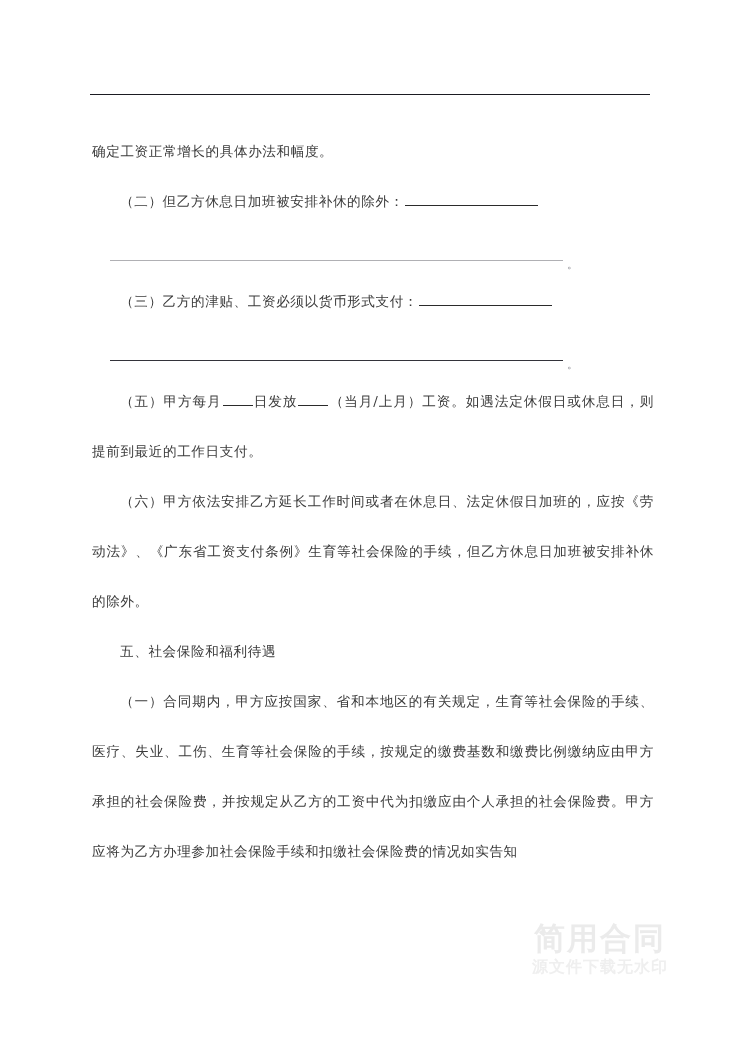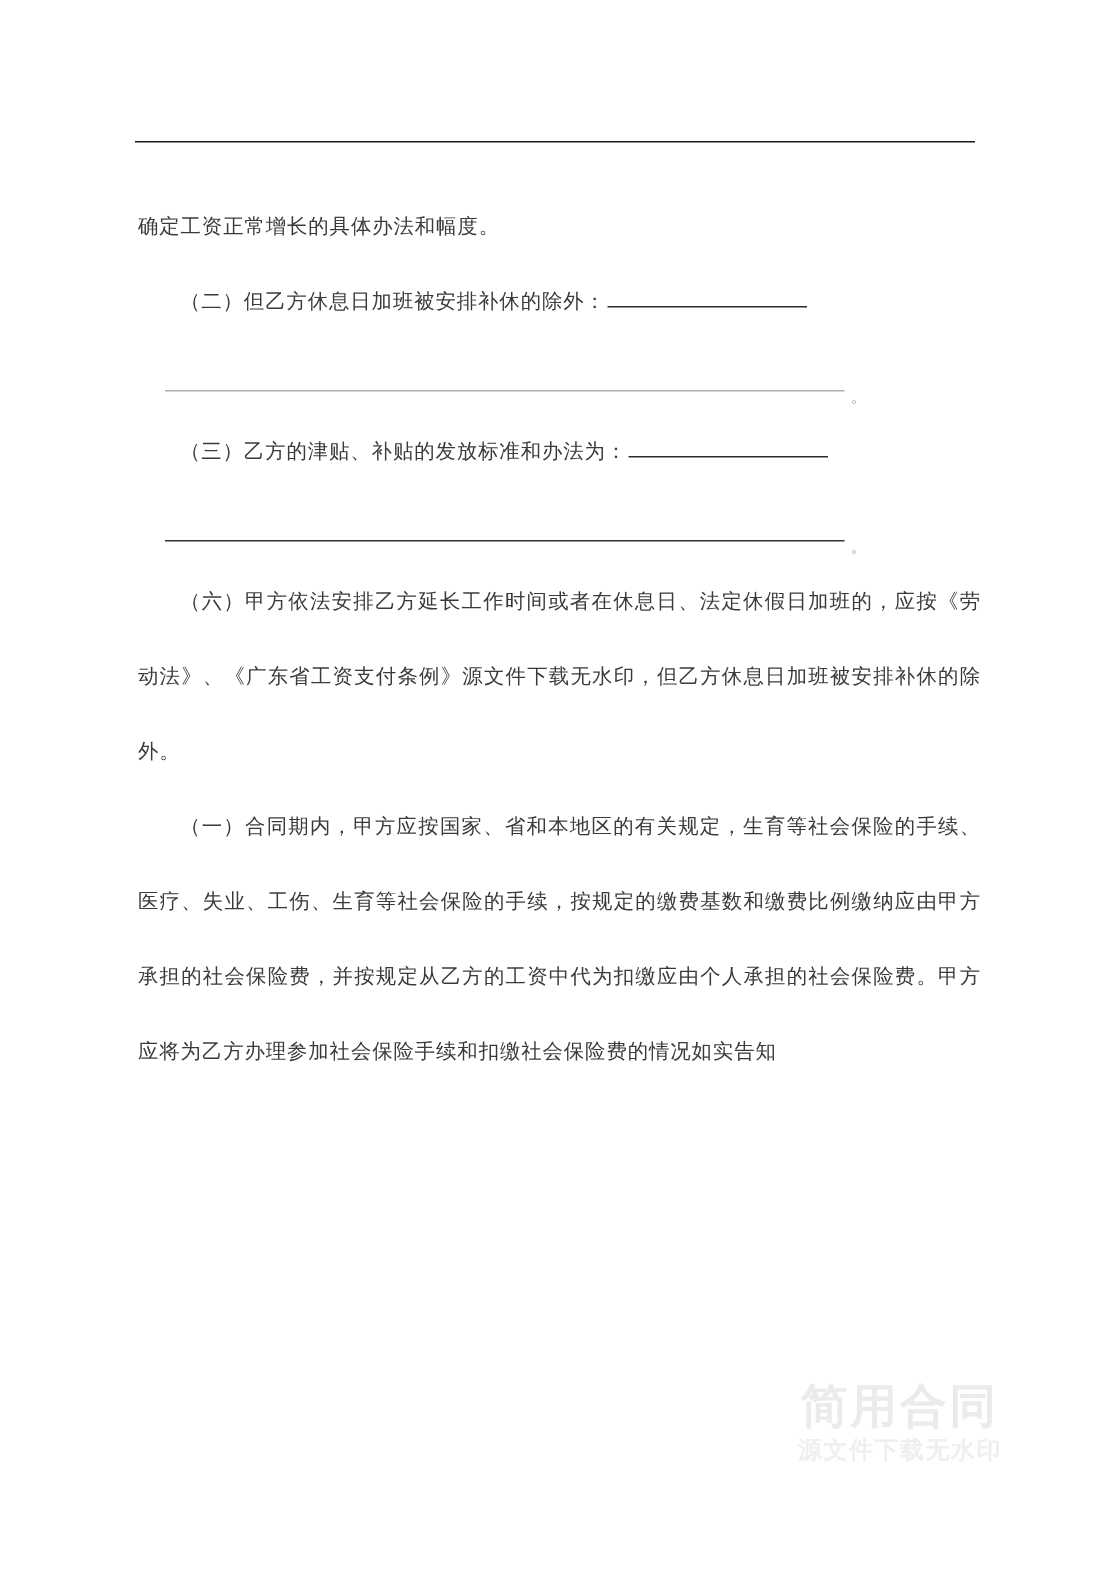--- a/index.html
+++ b/index.html
@@ -137,31 +137,33 @@
 
     <p class="para">确定工资正常增长的具体办法和幅度。</p>
 
     <p class="para indent"><span>（二）但乙方休息日加班被安排补休的除外：</span><span class="blank-inline w-med"></span></p>
 
     <div class="blank-row light">
       <span class="rule"></span>
       <span class="tail">。</span>
     </div>
 
-    <p class="para indent"><span>（三）乙方的津贴、补贴的发放标准和办法为：</span><span class="blank-inline w-med"></span></p>
+    <p class="para indent"><span>（三）乙方的津贴、工资必须以货币形式支付：</span><span class="blank-inline w-med"></span></p>
 
     <div class="blank-row dark">
       <span class="rule"></span>
       <span class="tail">。</span>
     </div>
 
 
+    <p class="para indent"><span>（五）甲方每月</span><span class="blank-inline w-short"></span><span>日发放</span><span class="blank-inline w-short"></span><span>（当月/上月）工资。如遇法定休假日或休息日，则提前到最近的工作日支付。</span></p>
 
-    <p class="para indent">（六）甲方依法安排乙方延长工作时间或者在休息日、法定休假日加班的，应按《劳动法》、《广东省工资支付条例》源文件下载无水印，但乙方休息日加班被安排补休的除外。</p>
+    <p class="para indent">（六）甲方依法安排乙方延长工作时间或者在休息日、法定休假日加班的，应按《劳动法》、《广东省工资支付条例》生育等社会保险的手续，但乙方休息日加班被安排补休的除外。</p>
 
+    <p class="para indent">五、社会保险和福利待遇</p>
 
     <p class="para indent">（一）合同期内，甲方应按国家、省和本地区的有关规定，生育等社会保险的手续、医疗、失业、工伤、生育等社会保险的手续，按规定的缴费基数和缴费比例缴纳应由甲方承担的社会保险费，并按规定从乙方的工资中代为扣缴应由个人承担的社会保险费。甲方应将为乙方办理参加社会保险手续和扣缴社会保险费的情况如实告知</p>
 
   </div>
 
   <div class="watermark">
     <span class="wm-main">简用合同</span>
     <span class="wm-sub">源文件下载无水印</span>
   </div>
 

